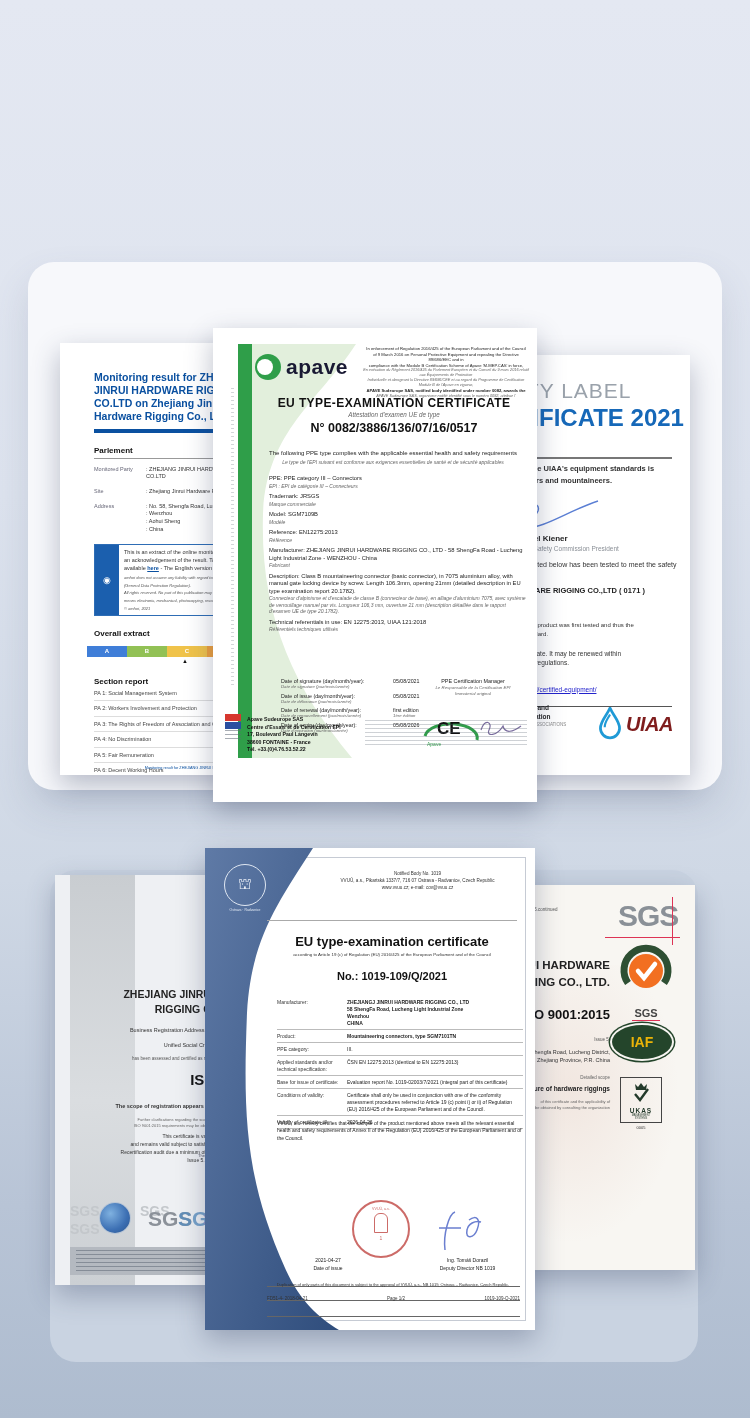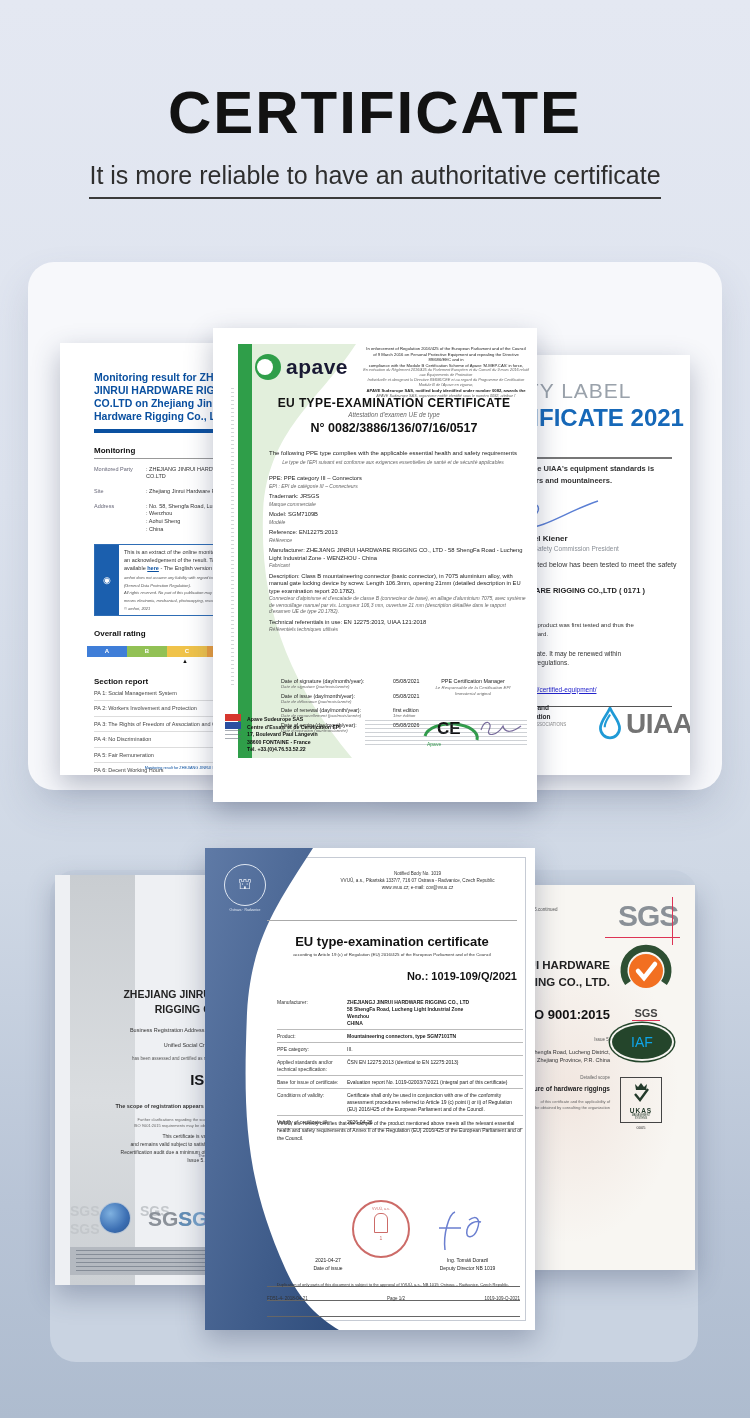--- a/index.html
+++ b/index.html
@@ -88,21 +88,21 @@
   .ui-note1{position:absolute;left:88px;top:266px;width:218px;font-size:6px;color:#333;line-height:1.45;}
   .ui-note2{position:absolute;left:88px;top:294px;width:218px;font-size:6.5px;color:#333;line-height:1.45;}
   .ui-site{position:absolute;left:88px;top:320px;font-size:6.5px;color:#333;line-height:1.5;}
   .ui-site a{color:#2222cc;text-decoration:underline;}
   .ui-hr2{position:absolute;left:85px;top:343px;width:205px;border:none;border-top:1px solid #555;}
   .ui-fed{position:absolute;left:85px;top:349px;width:128px;font-size:6.5px;color:#222;line-height:1.35;}
   .ui-fed .f1{font-weight:bold;}
   .ui-fed .f2{font-size:4.5px;color:#888;}
   .ui-fed .f3{font-size:4.5px;color:#666;margin-top:2px;}
   .ui-logo{position:absolute;left:215px;top:352px;display:flex;align-items:center;gap:3px;}
-  .ui-logo-text{font-size:28px;font-weight:bold;color:#737373;letter-spacing:-.5px;}
+  .ui-logo-text{font-size:20px;font-weight:bold;color:#7f1d1d;letter-spacing:-.5px;font-style:italic;}
 
   
   #cert-iso1{left:55px;top:875px;width:250px;height:410px;z-index:2;background:#eef0f3;}
   .i1-band{position:absolute;left:15px;top:0;width:65px;height:100%;background:linear-gradient(180deg,#c9cdd1,#dadde0 55%,#ccd0d4);}
   .i1-company{position:absolute;left:40px;top:112px;width:212px;text-align:center;font-weight:bold;font-size:10.5px;color:#222;line-height:1.45;}
   .i1-line{position:absolute;left:30px;width:222px;text-align:center;color:#333;}
   .i1-iso{position:absolute;left:120px;top:196px;width:132px;text-align:center;font-weight:bold;font-size:15px;color:#111;}
   .i1-contact{position:absolute;left:55px;top:266px;width:185px;text-align:right;font-size:4px;color:#556;line-height:1.5;}
   .i1-sgsrow{position:absolute;left:15px;top:328px;width:225px;height:34px;}
   .i1-ghost{position:absolute;font-weight:bold;color:#c3c7cb;font-size:14px;}
@@ -115,21 +115,21 @@
   #cert-vvuu{left:205px;top:848px;width:330px;height:482px;z-index:3;}
   .vv-inner{position:absolute;left:9px;top:9px;right:9px;bottom:9px;border:1px solid #c6cbd4;}
   .vv-band{position:absolute;left:0;top:0;}
   .vv-logo{position:absolute;left:14px;top:16px;width:52px;text-align:center;color:#e8edf6;}
   .vv-logo .circ{width:40px;height:40px;margin:0 auto;border:1.5px solid #dfe7f2;border-radius:50%;display:flex;align-items:center;justify-content:center;font-size:15px;}
   .vv-logo .cap{font-size:3.4px;margin-top:2px;color:#dfe7f2;}
   .vv-head{position:absolute;left:110px;top:22px;width:205px;text-align:center;font-size:4.6px;color:#333;line-height:1.55;}
   .vv-hr{position:absolute;left:62px;top:64px;width:250px;border:none;border-top:1px solid #aaa;}
   .vv-title{position:absolute;left:62px;top:86px;width:250px;text-align:center;font-size:13px;font-weight:bold;color:#111;}
   .vv-sub{position:absolute;left:58px;top:104px;width:258px;text-align:center;font-size:4.4px;color:#333;}
-  .vv-num{position:absolute;left:62px;top:122px;width:250px;text-align:right;font-size:11px;font-weight:bold;color:#111;}
+  .vv-num{position:absolute;left:62px;top:122px;width:250px;text-align:center;font-size:11px;font-weight:bold;color:#111;}
   .vv-rows{position:absolute;left:72px;top:148px;width:246px;font-size:5px;color:#222;}
   .vv-row{display:flex;padding:2.5px 0;border-top:1px solid #bbb;line-height:1.4;}
   .vv-row:first-child{border-top:none;}
   .vv-row:last-child{border-bottom:1px solid #bbb;}
   .vlbl{width:70px;flex:none;color:#333;}
   .vval{flex:1;white-space:pre-line;}
   .vval.b{font-weight:bold;}
   .vv-stmt{position:absolute;left:72px;top:272px;width:246px;font-size:5px;color:#222;line-height:1.45;}
   .vv-stamp{position:absolute;left:147px;top:352px;width:54px;height:54px;border:2px solid #c4524e;border-radius:50%;
     color:#c4524e;text-align:center;opacity:.85;}
@@ -153,45 +153,41 @@
   .i2-company{position:absolute;left:0;top:72px;width:190px;text-align:right;font-weight:bold;font-size:11.5px;color:#222;line-height:1.5;}
   .i2-iso{position:absolute;left:60px;top:122px;width:130px;text-align:right;font-weight:bold;font-size:13px;color:#111;}
   .i2-issue{position:absolute;left:120px;top:152px;width:70px;text-align:right;font-size:4.5px;color:#555;}
   .i2-addr{position:absolute;left:30px;top:163px;width:160px;text-align:right;font-size:5.5px;color:#333;line-height:1.5;}
   .i2-det{position:absolute;left:120px;top:190px;width:70px;text-align:right;font-size:4.5px;color:#666;}
   .i2-scope{position:absolute;left:20px;top:200px;width:170px;text-align:right;font-size:6.5px;font-weight:bold;color:#222;}
   .i2-notes{position:absolute;left:20px;top:214px;width:170px;text-align:right;font-size:4px;color:#666;line-height:1.5;}
   .i2-badge{position:absolute;left:196px;top:58px;width:60px;text-align:center;}
   .i2-badge .sgs{font-size:11px;font-weight:bold;color:#444;border-bottom:1px solid #d35;display:inline-block;padding:0 2px 1px;}
   .i2-iaf{position:absolute;left:192px;top:140px;width:60px;height:34px;background:#24452b;border-radius:50%;
-    display:flex;align-items:center;justify-content:center;color:#0ea5e9;font-size:14px;font-weight:normal;
+    display:flex;align-items:center;justify-content:center;color:#eab308;font-size:14px;font-weight:bold;
     box-shadow:0 0 0 2px #f8f6f2,0 0 0 3.5px #24452b;}
   .i2-ukas{position:absolute;left:200px;top:192px;width:42px;text-align:center;}
   .i2-ukas .box{border:1px solid #444;padding:3px 2px 2px;color:#233a2b;}
   .i2-ukas .nm{font-size:6.5px;font-weight:bold;letter-spacing:1px;}
   .i2-ukas .ms{font-size:2.6px;}
   .i2-ukas .num{font-size:4px;color:#333;margin-top:2px;}
   .i2-page{position:absolute;left:75px;top:356px;font-size:4px;color:#556;}
 </style>
 </head>
 <body>
 
 <div class="page">
 
-  <div class="hero">
-    <h1>CERTIFICATE</h1>
-    <div class="sub">It is more reliable to have an authoritative certificate</div>
-  </div>
 
   <div class="panel panel1"></div>
 
   <section class="cert" id="cert-mon">
     <div class="mon-title">Monitoring result for ZHEJIANG JINRUI HARDWARE RIGGING CO.LTD on Zhejiang Jinrui Hardware Rigging Co., Ltd.</div>
     <div class="mon-bar"></div>
-    <div class="mon-sec">Monitoring</div>
+    <div class="mon-sec">Parlement</div>
     <hr class="mon-hr">
     <div>
 
         <div class="mon-row">
           <span class="mlbl">Monitored Party</span>
           <span class="mval">: ZHEJIANG JINRUI HARDWARE RIGGING CO.LTD</span>
         </div>
 
         <div class="mon-row">
           <span class="mlbl">Site</span>
@@ -212,21 +208,21 @@
         <div>This is an extract of the online monitoring result,</div>
         <div>an acknowledgement of the result. To see all the</div>
         <div><span>available </span><a class="mon-link">here</a><span> - The English version is the legally</span></div>
         <div class="tiny">amfori does not assume any liability with regard to the compliance at</div>
         <div class="tiny">(General Data Protection Regulation).</div>
         <div class="tiny">All rights reserved. No part of this publication may be reproduced, tra</div>
         <div class="tiny">means electronic, mechanical, photocopying, recording or otherwise</div>
         <div class="tiny">© amfori, 2021</div>
       </div>
     </div>
-    <div class="mon-sec">Overall rating</div>
+    <div class="mon-sec">Overall extract</div>
     <div class="rating-bar">
 
     <span class="rseg">A</span>
         <span class="rseg">B</span>
         <span class="rseg">C</span>
         <span class="rseg">D</span>
       </div>
     <div class="rating-arrow">▲</div>
     <div class="mon-sec">Section report</div>
     <div>

